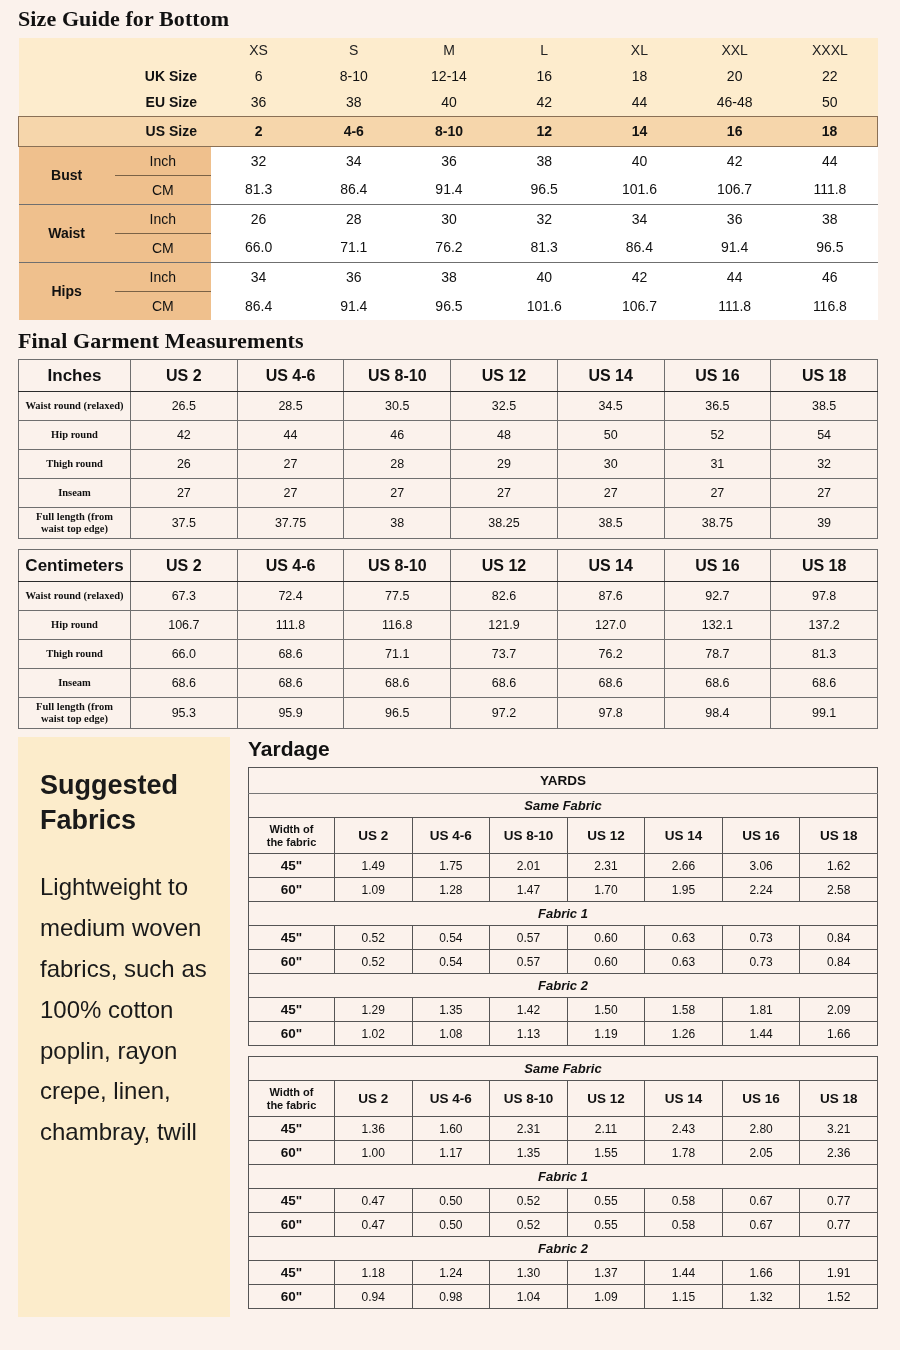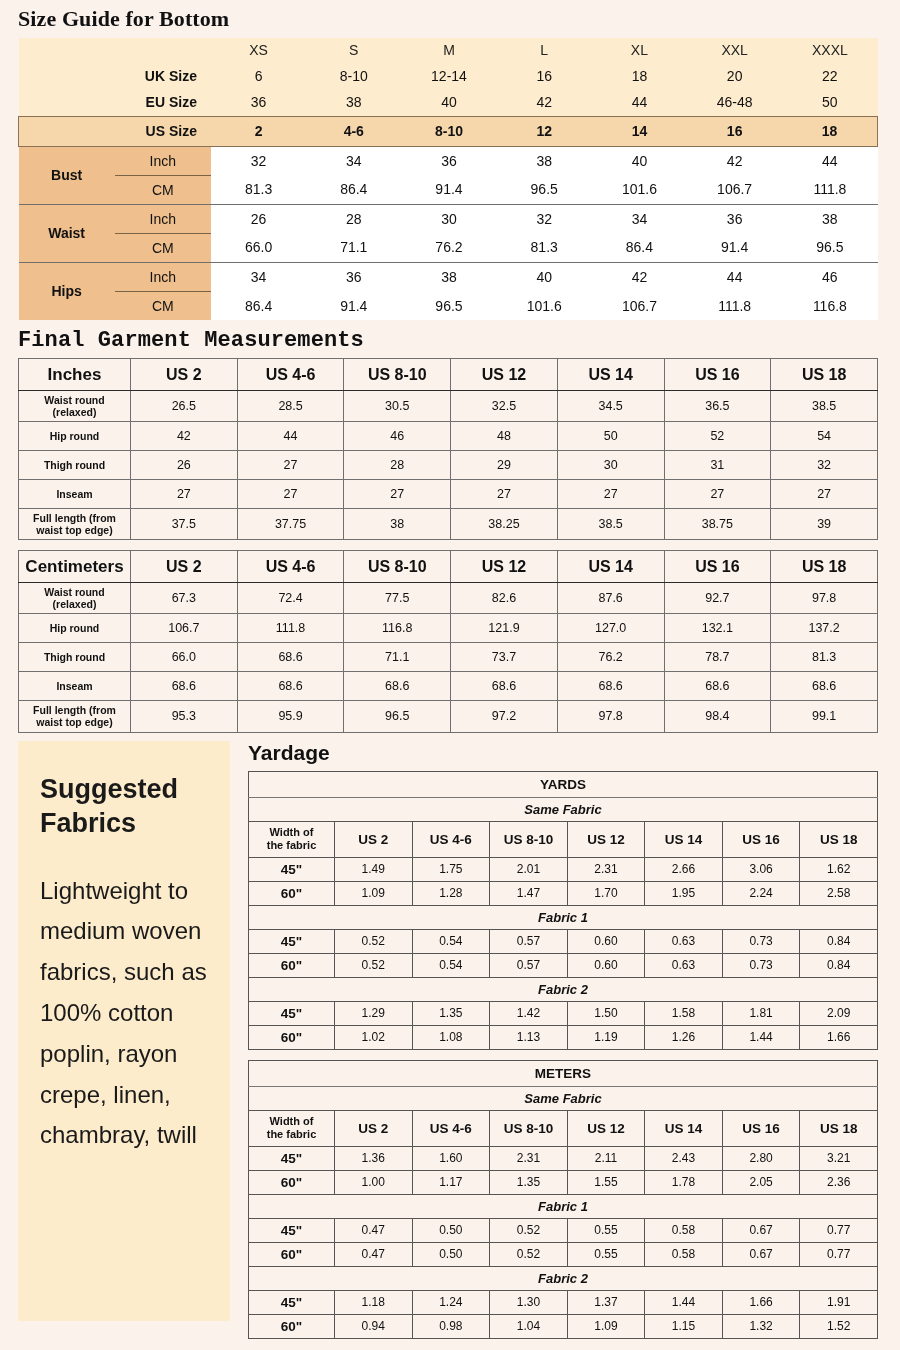--- a/index.html
+++ b/index.html
@@ -73,21 +73,21 @@
   .meas-sep-top td { border-top:1.5px solid #6f6f6f; }
 
   
   .gtable { width:860px; margin-left:18px; border:1.5px solid #3a3a3a; }
   .gtable td { border:1px solid #6f6f6f; text-align:center; }
   .gtable .ghead td {
     font-weight:bold; font-size:16px; height:32px;
     border-bottom:1.5px solid #2b2b2b;
   }
   .gtable .ghead td:first-child { font-size:17px; }
-  .gtable td.rowlab { font-weight:bold; font-size:10.5px; line-height:1.15; padding:3px 6px; }
+  .gtable td.rowlab { font-weight:bold; font-size:10.5px; line-height:1.15; padding:3px 6px;font-family:Liberation Serif, serif; }
   .gtable td.val { font-size:12.5px; height:29px; }
   .col-lab { width:112px; }
 
   
   #bottom-area { position:relative; margin-top:8px; }
   #fabrics-panel {
     position:absolute; left:18px; top:0;
     width:212px; height:580px;
     background:#fceccb;
     padding:31px 20px 0 22px;
@@ -241,21 +241,21 @@
           <td class="meas-val">91.4</td>
           <td class="meas-val">96.5</td>
           <td class="meas-val">101.6</td>
           <td class="meas-val">106.7</td>
           <td class="meas-val">111.8</td>
           <td class="meas-val">116.8</td>
         </tr>
       </tbody>
   </table>
 
-  <div class="h-serif" style="margin:8px 0 5px 18px;font-family:Liberation Mono, monospace;">Final Garment Measurements</div>
+  <div class="h-serif" style="margin:8px 0 5px 18px;">Final Garment Measurements</div>
 
   <table class="gtable">
     <colgroup>
       <col class="col-lab">
       <col>
         <col>
         <col>
         <col>
         <col>
         <col>
@@ -514,23 +514,20 @@
               <col>
               <col>
               <col>
               <col>
               <col>
               <col>
               <col>
             </colgroup>
             <tbody>
               <tr>
-                <td class="ytitle" colspan="8">METERS</td>
-              </tr>
-              <tr>
                 <td class="ysection" colspan="8">Same Fabric</td>
               </tr>
               <tr>
                 <td class="yhead widthlab">Width of<br>the fabric</td>
                 <td class="yhead">US 2</td>
                 <td class="yhead">US 4-6</td>
                 <td class="yhead">US 8-10</td>
                 <td class="yhead">US 12</td>
                 <td class="yhead">US 14</td>
                 <td class="yhead">US 16</td>

